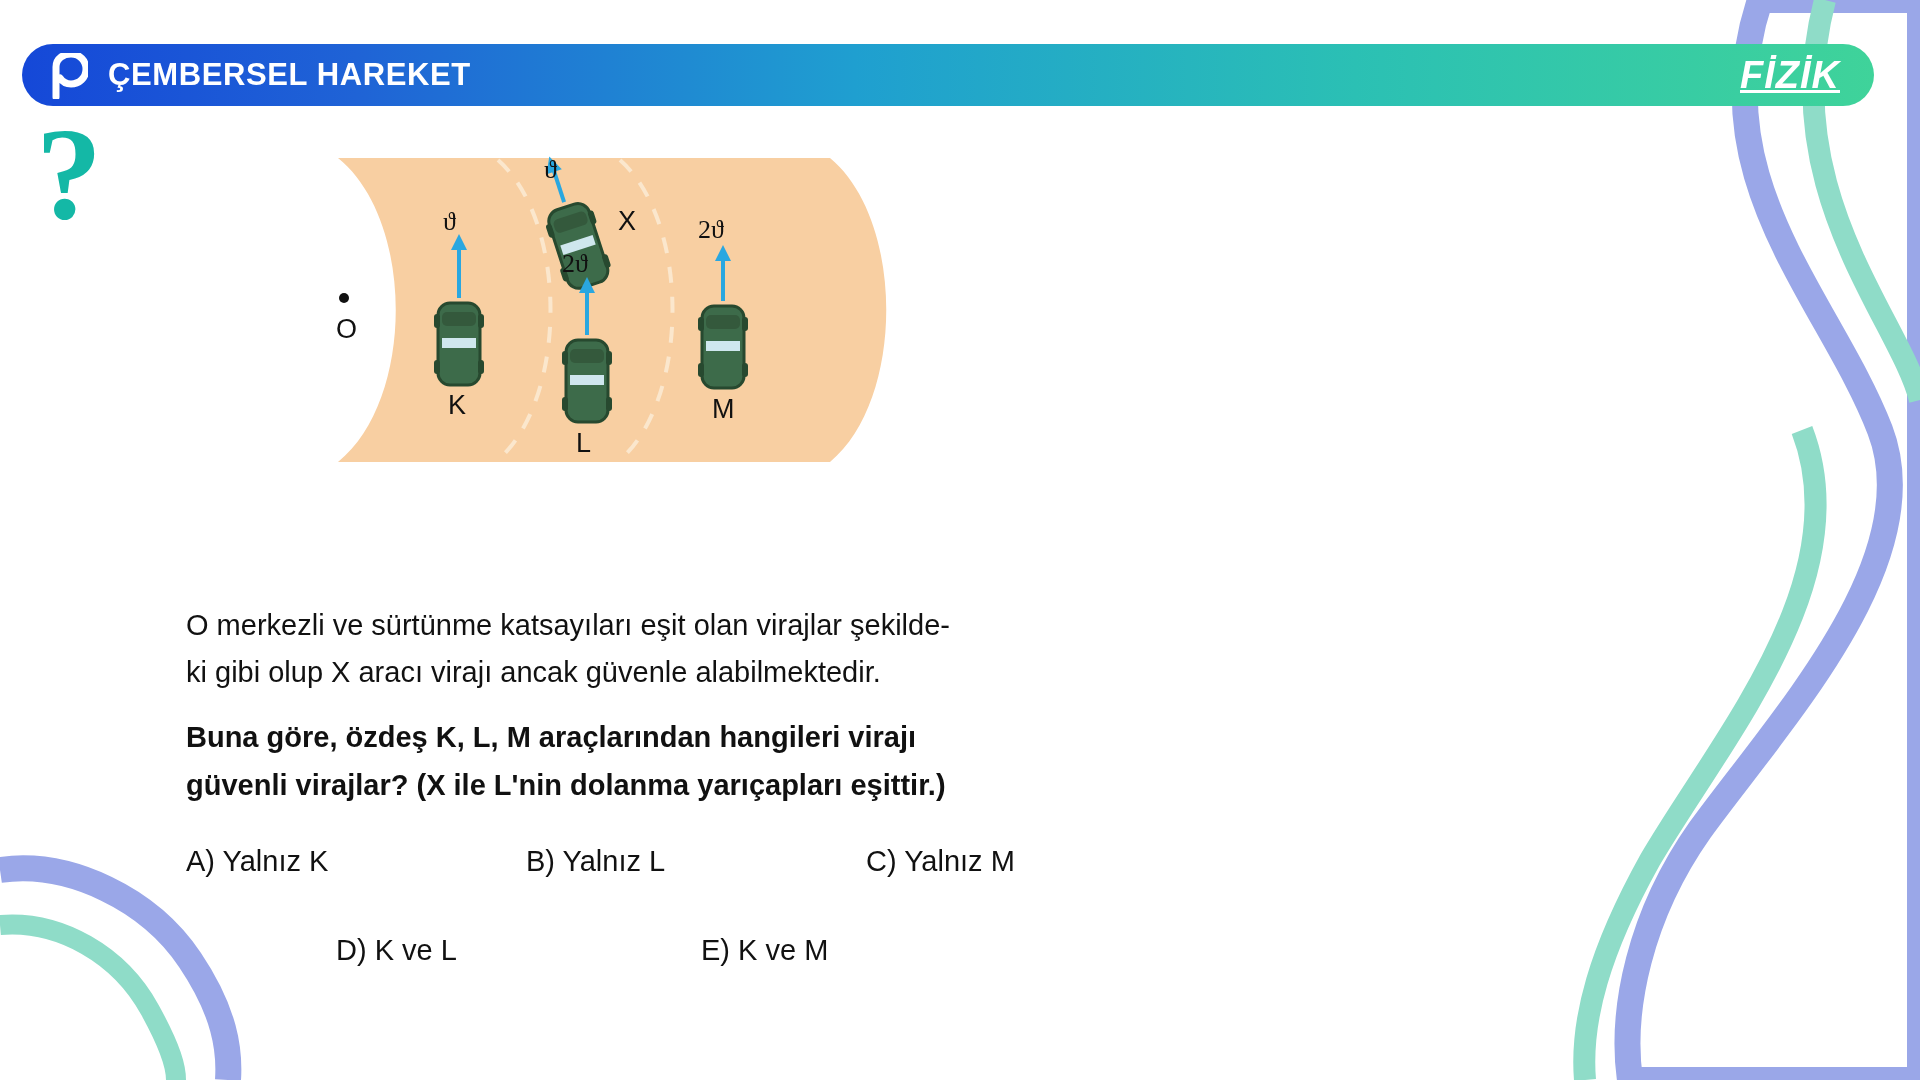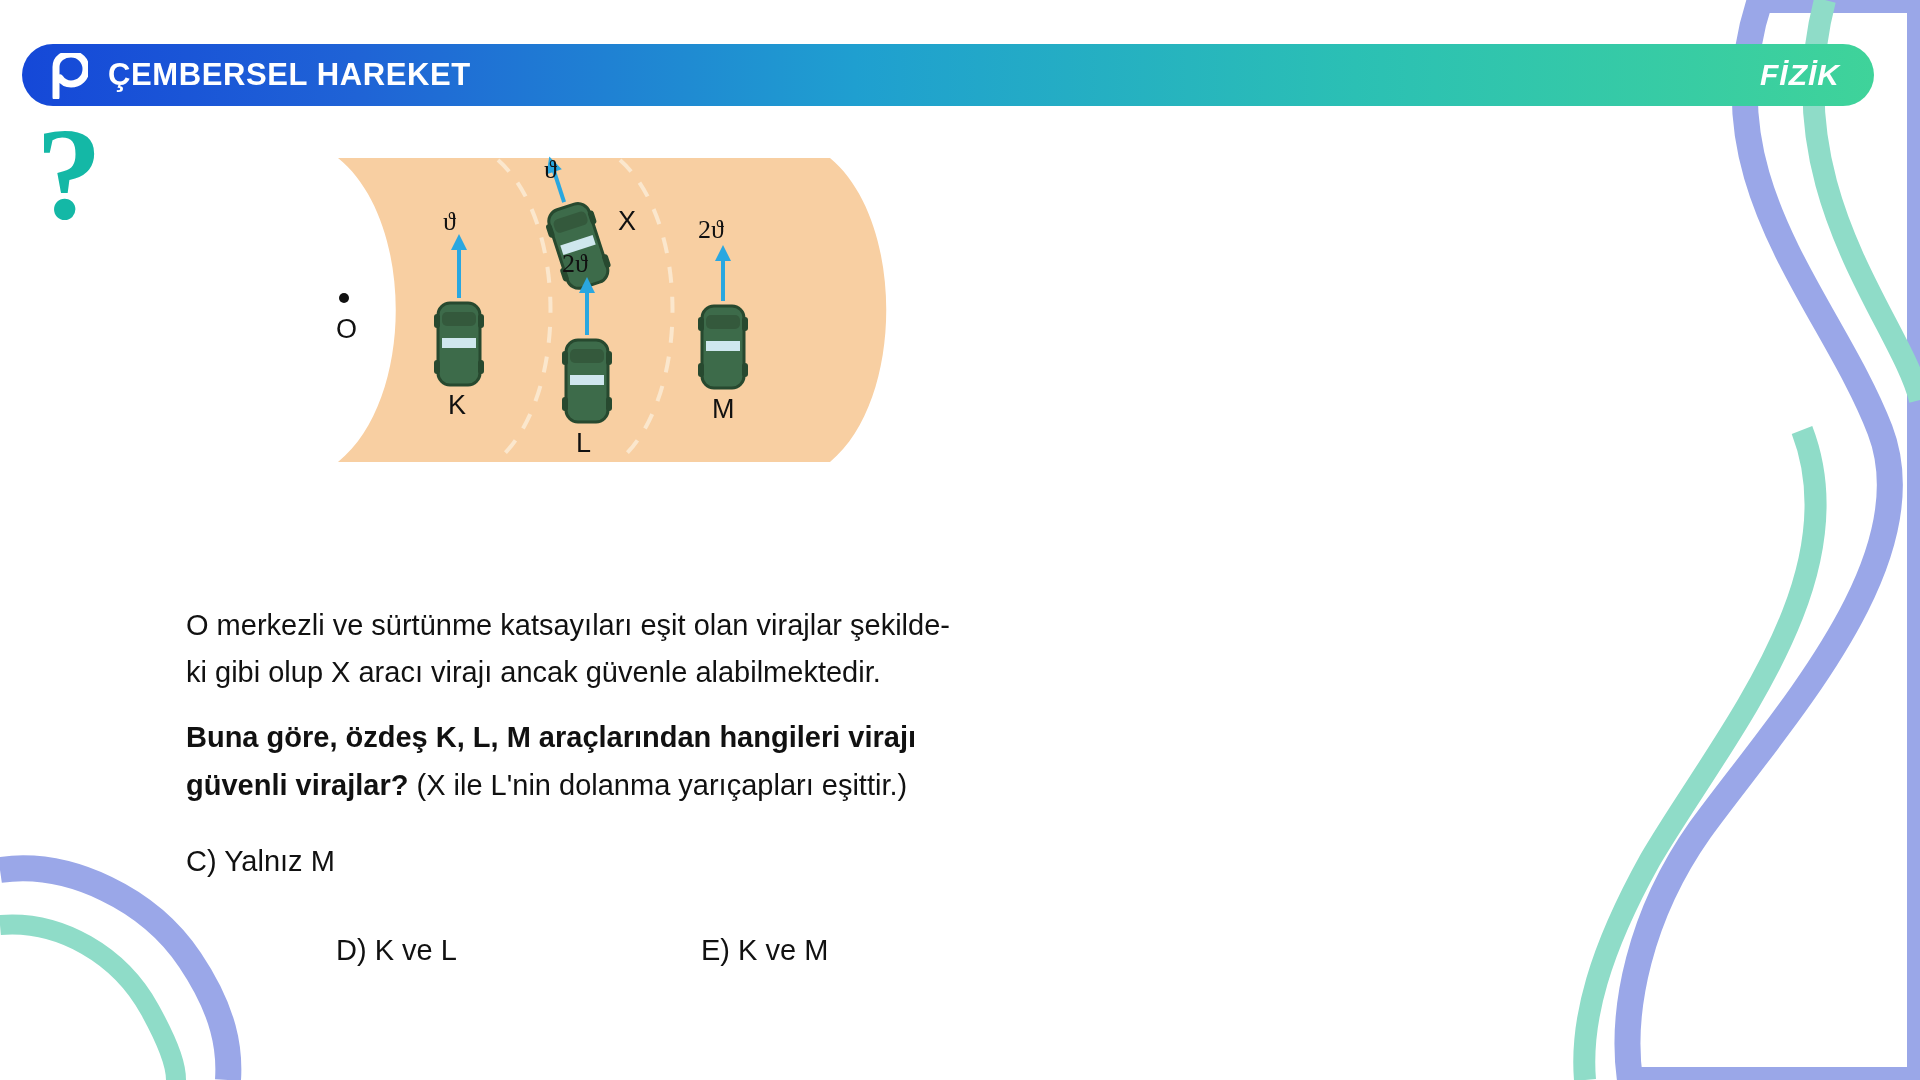--- a/index.html
+++ b/index.html
@@ -50,24 +50,25 @@
   .header-title {
     color: #ffffff;
     font-size: 31px;
     font-weight: bold;
     letter-spacing: 0.6px;
     white-space: nowrap;
   }
   .header-subject {
     margin-left: auto;
     color: #ffffff;
-    font-size: 30px;
+    font-size: 38px;
     font-weight: bold;
     font-style: italic;
     letter-spacing: 1px;
+    text-decoration: underline;
   }
 
   
   .qmark {
     position: absolute;
     left: 36px;
     top: 108px;
     font-size: 132px;
     line-height: 1;
     font-weight: bold;
@@ -95,21 +96,21 @@
   .qtext p {
     margin: 0 0 6px 0;
     font-size: 29px;
     line-height: 1.42;
   }
   .stem { font-weight: normal; }
   .ask {
     font-weight: bold;
     text-align: justify;
   }
-  .ask .paren { font-weight: normal; }
+  .ask .paren { font-weight: bold; }
 
   .options {
     position: absolute;
     left: 186px;
     top: 845px;
     width: 1100px;
     color: #111111;
     font-size: 29px;
   }
   .row1, .row2 { display: flex; }
@@ -227,20 +228,22 @@
 
   <div class="qtext">
     <p class="stem">O merkezli ve sürtünme katsayıları eşit olan virajlar şekilde-</p>
     <p class="stem">ki gibi olup X aracı virajı ancak güvenle alabilmektedir.</p>
     <p class="ask" style="margin-top:24px;">Buna göre, özdeş K, L, M araçlarından hangileri virajı</p>
     <p class="ask"><span>güvenli virajlar?</span> <span class="paren">(X ile L'nin dolanma yarıçapları eşittir.)</span></p>
   </div>
 
   <div class="options">
     <div class="row1">
+      <span class="opt">A) Yalnız K</span>
+      <span class="opt">B) Yalnız L</span>
       <span class="opt">C) Yalnız M</span>
     </div>
     <div class="row2">
       <span class="opt">D) K ve L</span>
       <span class="opt">E) K ve M</span>
     </div>
   </div>
 
 </div>
 

